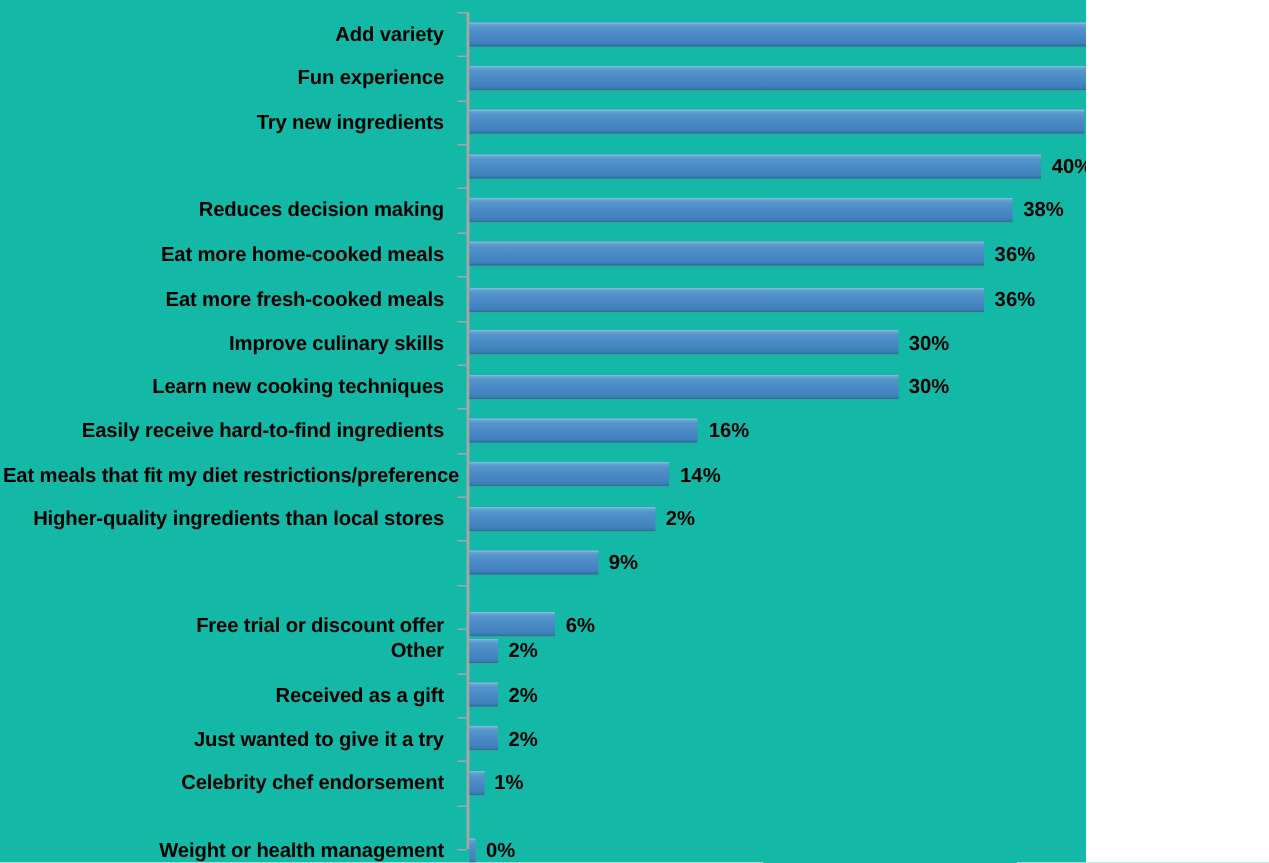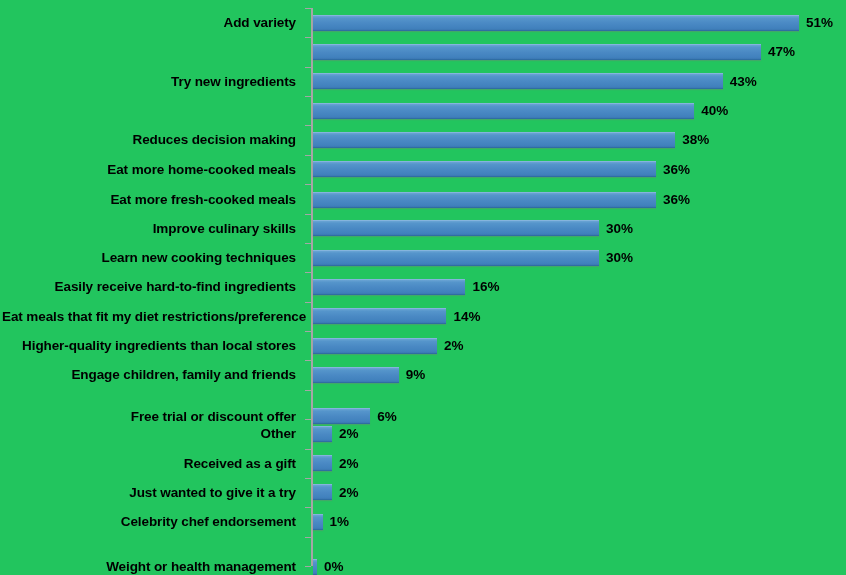--- a/index.html
+++ b/index.html
@@ -2,23 +2,23 @@
 <html><head>
 <meta charset="utf-8">
 <style>
   html, body {
     margin: 0;
     padding: 0;
     background: #ffffff;
   }
   #chart-root {
     position: relative;
-    width: 846px;
+    width: 724px;
     height: 575px;
-    background: #22c55e;
+    background: #14b8a6;
     font-family: "Liberation Sans", sans-serif;
     overflow: hidden;
   }
 
   
   .plot-area {
     position: absolute;
     left: 0;
     top: 0;
     width: 846px;
@@ -136,20 +136,21 @@
       </div>
     <div id="rows">
         <div class="row" style="top: 8px;">
           <div class="cat-label">Add variety</div>
           <div class="bar-wrap" style="width: 486.03px;">
             <div class="bar"></div>
           </div>
           <div class="value-label" style="left: 806.03px;">51%</div>
         </div>
         <div class="row" style="top: 37.368px;">
+          <div class="cat-label">Fun experience</div>
           <div class="bar-wrap" style="width: 447.91px;">
             <div class="bar"></div>
           </div>
           <div class="value-label" style="left: 767.91px;">47%</div>
         </div>
         <div class="row" style="top: 66.736px;">
           <div class="cat-label">Try new ingredients</div>
           <div class="bar-wrap" style="width: 409.79px;">
             <div class="bar"></div>
           </div>
@@ -211,21 +212,20 @@
           <div class="value-label" style="left: 453.42px;">14%</div>
         </div>
         <div class="row" style="top: 331.048px;">
           <div class="cat-label">Higher-quality ingredients than local stores</div>
           <div class="bar-wrap" style="width: 123.89px;">
             <div class="bar"></div>
           </div>
           <div class="value-label" style="left: 443.89px;">2%</div>
         </div>
         <div class="row" style="top: 360.416px;">
-          <div class="cat-label">Engage children, family and friends</div>
           <div class="bar-wrap" style="width: 85.77px;">
             <div class="bar"></div>
           </div>
           <div class="value-label" style="left: 405.77px;">9%</div>
         </div>
         <div class="row" style="top: 389.784px; margin-top: 12px;">
           <div class="cat-label">Free trial or discount offer</div>
           <div class="bar-wrap" style="width: 57.18px;">
             <div class="bar"></div>
           </div>

